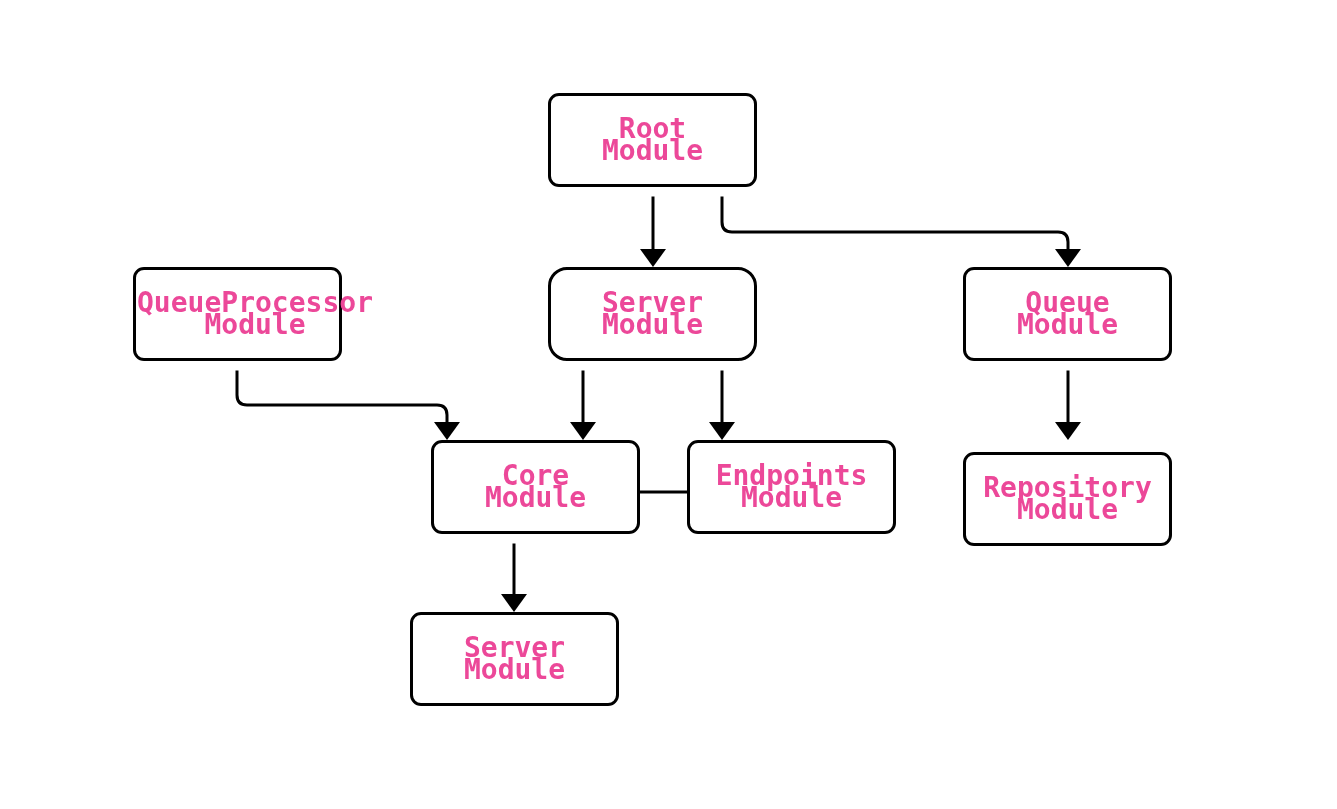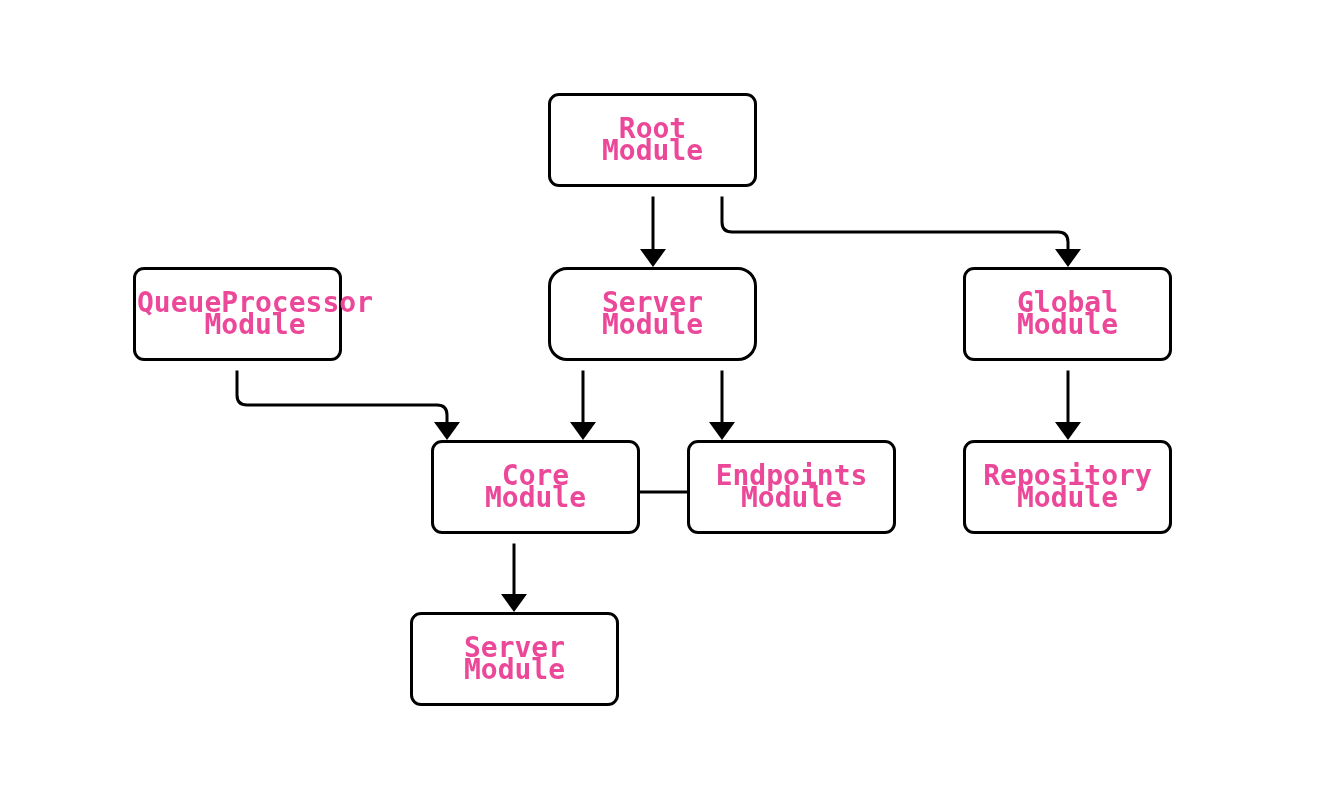--- a/index.html
+++ b/index.html
@@ -45,21 +45,21 @@
     color: #ec4899;
   }
   .node span { display: block; }
   
   #node-root          { left: 548px; top: 93px;  }
   #node-queueprocessor{ left: 133px; top: 267px; padding-left: 35px; }
   #node-server        { left: 548px; top: 267px; border-radius: 19px; }
   #node-global        { left: 963px; top: 267px; }
   #node-core          { left: 410px; top: 440px; margin-left: 21px; }
   #node-endpoints     { left: 687px; top: 440px; }
-  #node-repository    { left: 963px; top: 440px; }
+  #node-repository    { left: 963px; top: 452px; }
   #node-queue         { left: 410px; top: 612px; }
 </style>
 </head>
 <body>
 
 <div class="canvas">
 
   <svg class="edges-layer" viewBox="0 0 1337 809" xmlns="http://www.w3.org/2000/svg" aria-hidden="true">
 
     <g>
@@ -112,21 +112,21 @@
     <span>QueueProcessor</span>
     <span>Module</span>
   </div>
 
   <div class="node" id="node-server">
     <span>Server</span>
     <span>Module</span>
   </div>
 
   <div class="node" id="node-global">
-    <span>Global</span>
+    <span>Queue</span>
     <span>Module</span>
   </div>
 
   <div class="node" id="node-core">
     <span>Core</span>
     <span>Module</span>
   </div>
 
   <div class="node" id="node-endpoints">
     <span>Endpoints</span>

